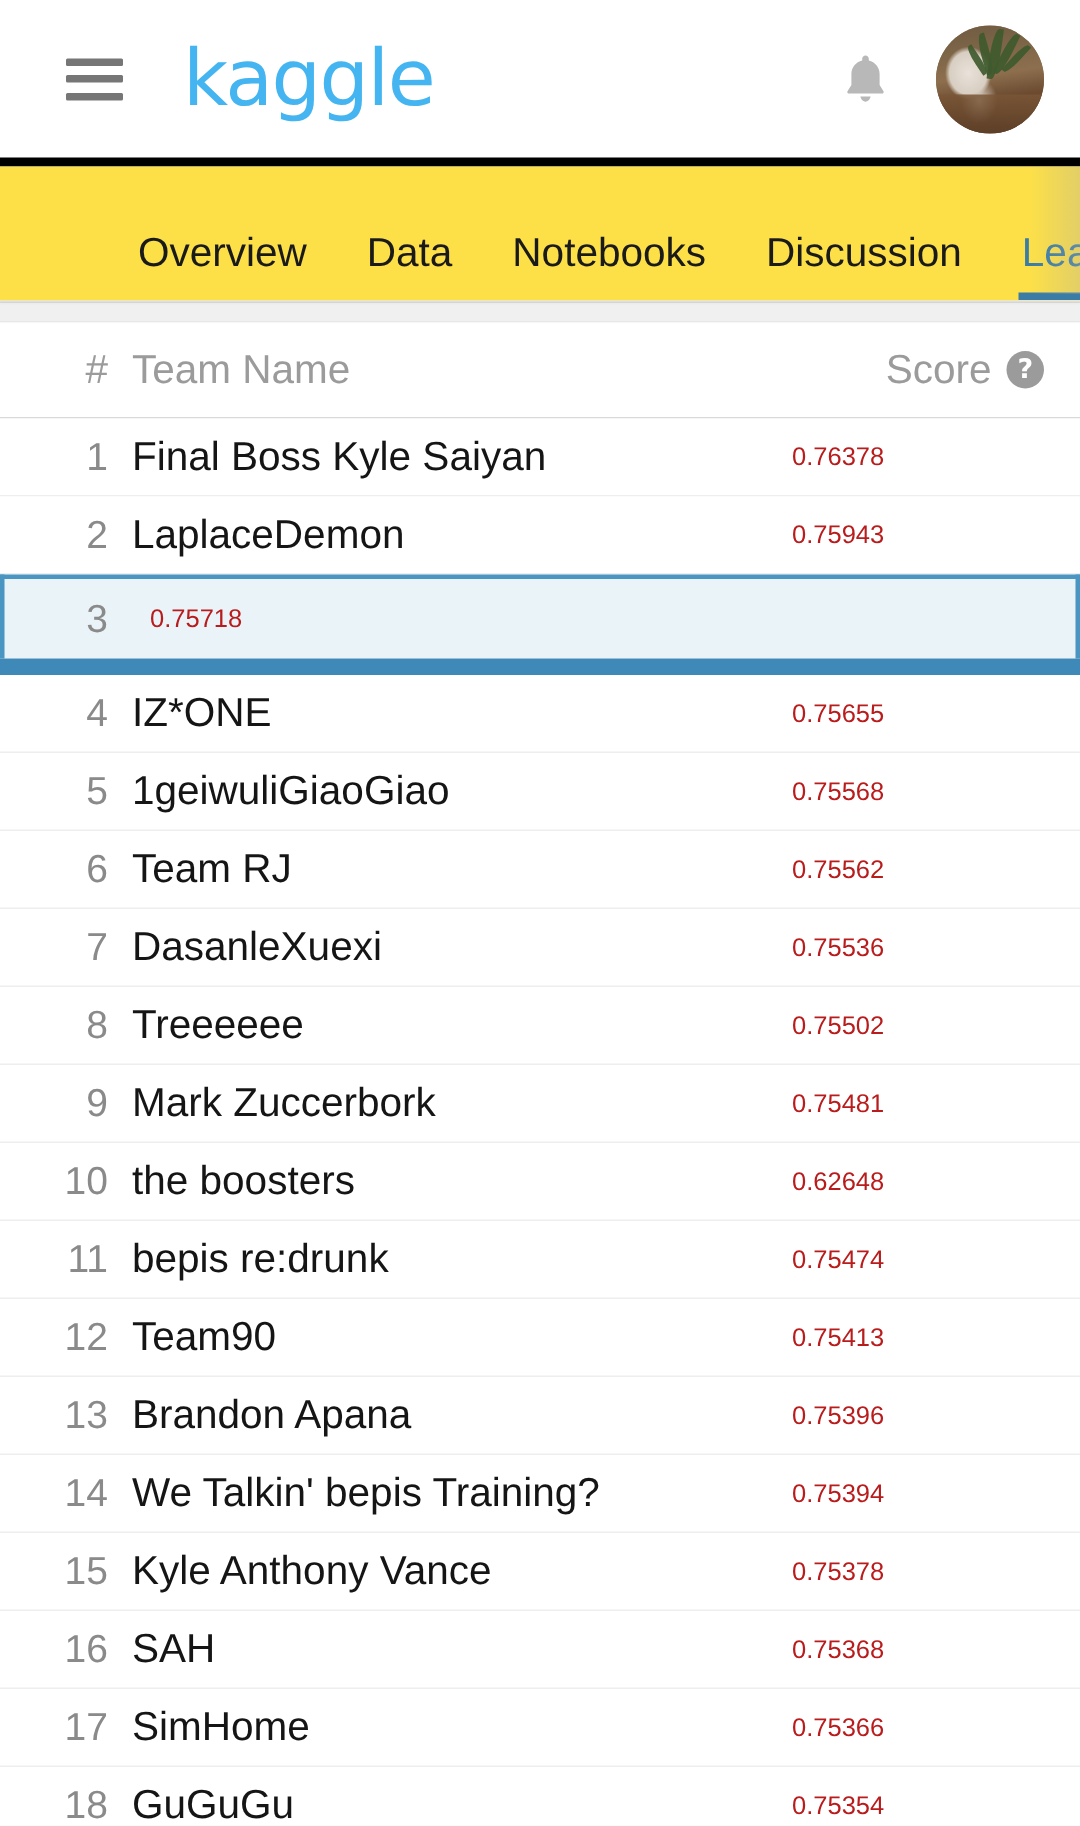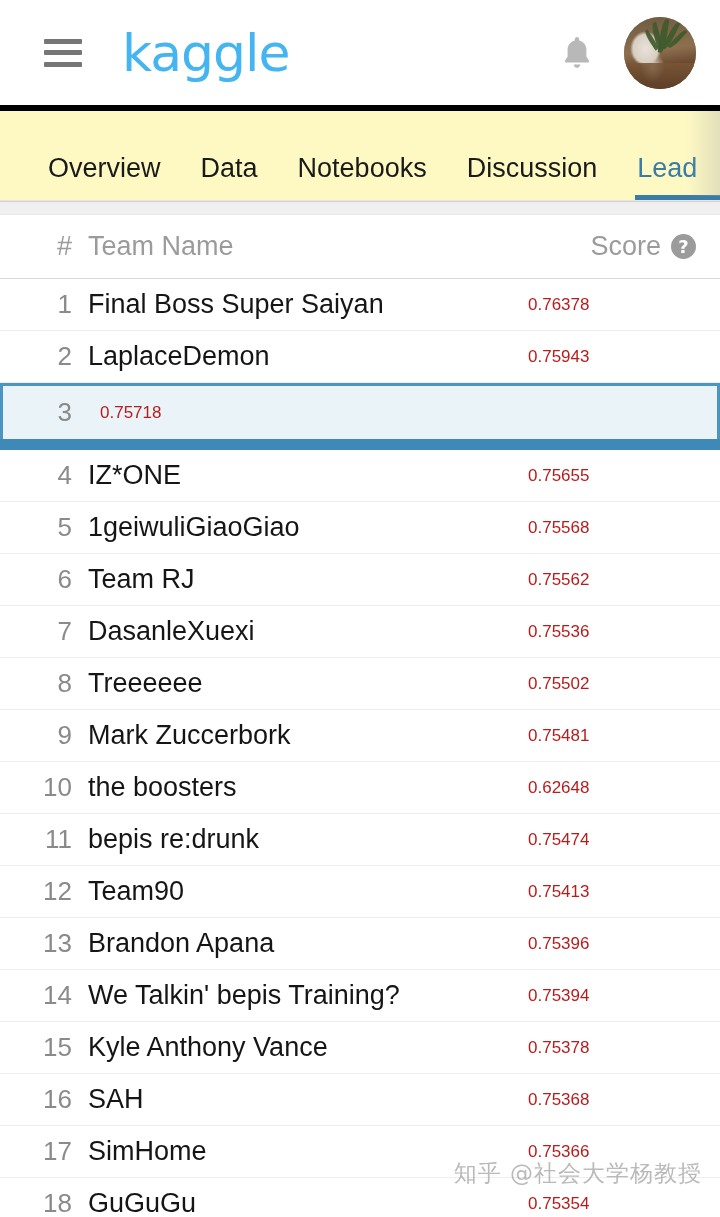--- a/index.html
+++ b/index.html
@@ -100,24 +100,25 @@
     position: absolute;
     left: 0; right: 0; bottom: 0;
     height: 26px;
     background: linear-gradient(180deg, #7a5636 0%, #5d3f27 100%);
     opacity: .85;
   }
 
   
   .tabwrap {
     position: relative;
-    background: #fef9c3;
+    background: #fde047;
     height: 90px;
     border-bottom: 1px solid #e4e4e4;
     box-shadow: 0 1px 2px rgba(0,0,0,.05);
+    padding-left: 44px;
   }
   .tabs {
     display: flex;
     align-items: flex-end;
     height: 100%;
     padding-left: 48px;
     gap: 0;
     white-space: nowrap;
     overflow: hidden;
   }
@@ -306,21 +307,21 @@
       <div class="col-name">Team Name</div>
       <div class="col-score">
         <span>Score</span>
         <span class="help-icon">?</span>
       </div>
     </div>
 
     <div id="rows">
         <div class="row">
           <div class="col-rank">1</div>
-          <div class="col-name">Final Boss Super Saiyan</div>
+          <div class="col-name">Final Boss Kyle Saiyan</div>
           <div class="col-score">0.76378</div>
         </div>
         <div class="row">
           <div class="col-rank">2</div>
           <div class="col-name">LaplaceDemon</div>
           <div class="col-score">0.75943</div>
         </div>
         <div class="row highlight">
           <div class="col-rank">3</div>
           <div class="col-score">0.75718</div>
@@ -397,14 +398,13 @@
           <div class="col-score">0.75366</div>
         </div>
         <div class="row">
           <div class="col-rank">18</div>
           <div class="col-name">GuGuGu</div>
           <div class="col-score">0.75354</div>
         </div>
       </div>
   </div>
 
-  <div class="watermark">知乎 @社会大学杨教授</div>
 </div>
 
 </body></html>

